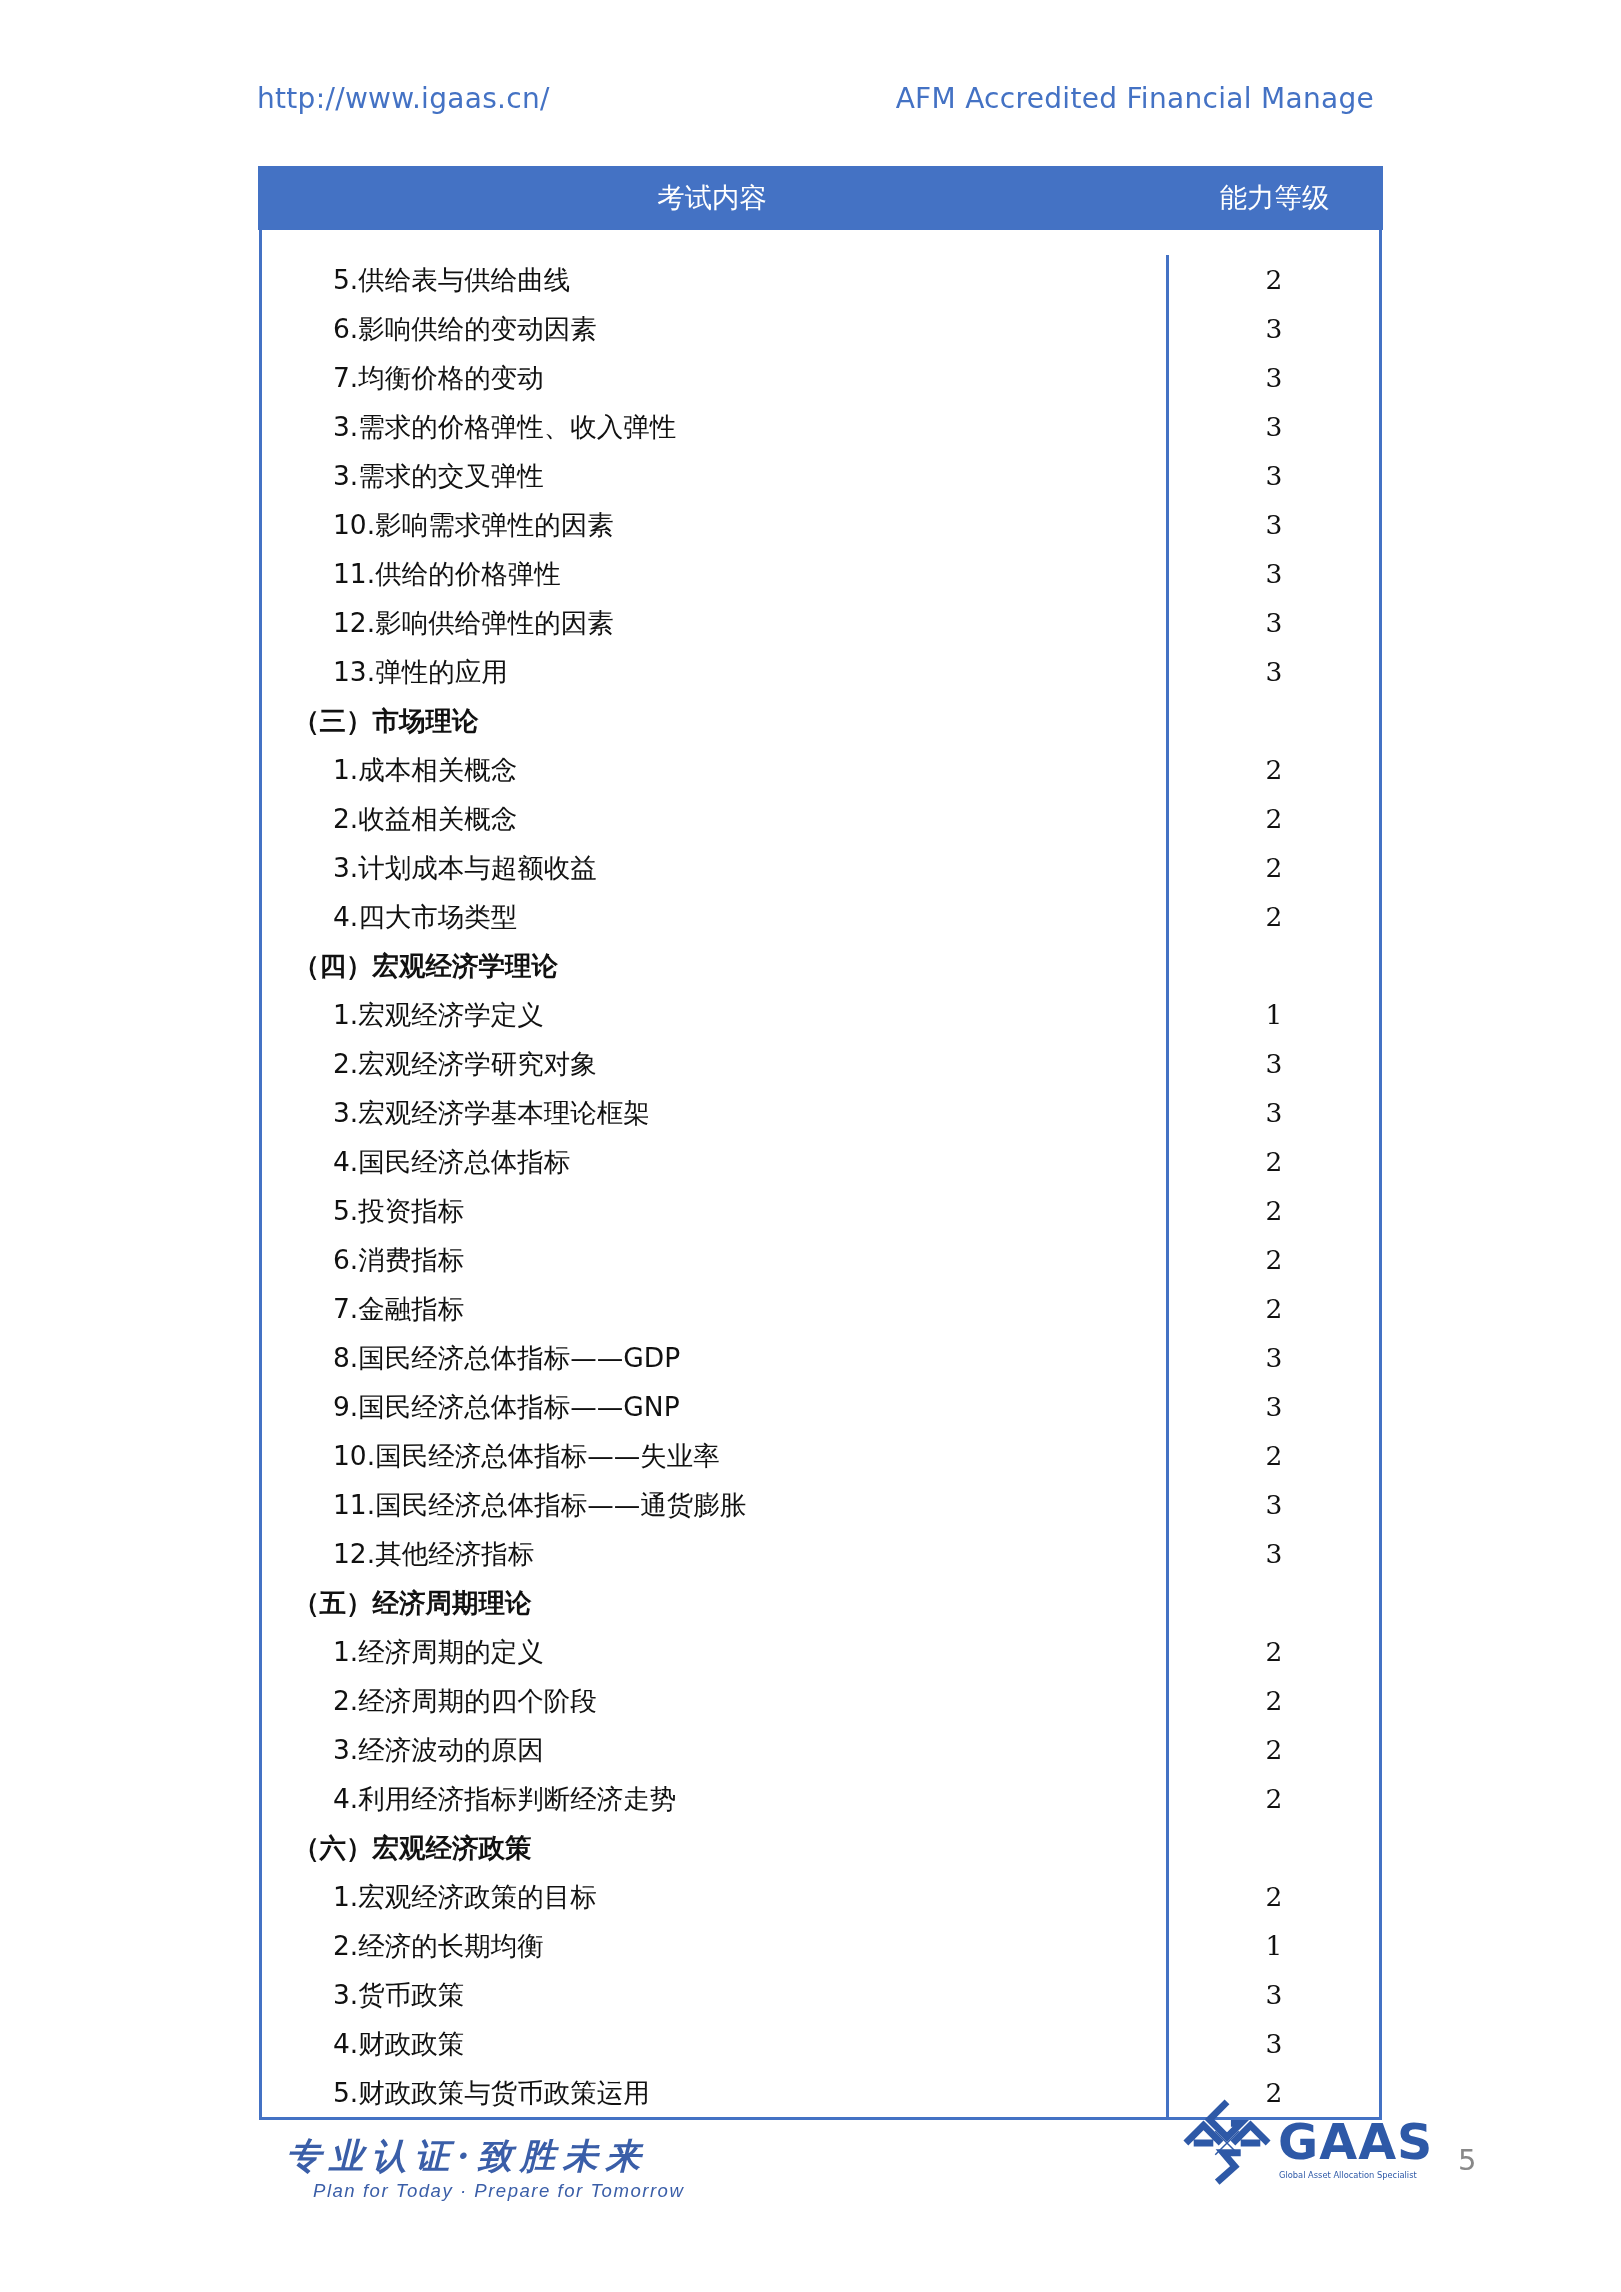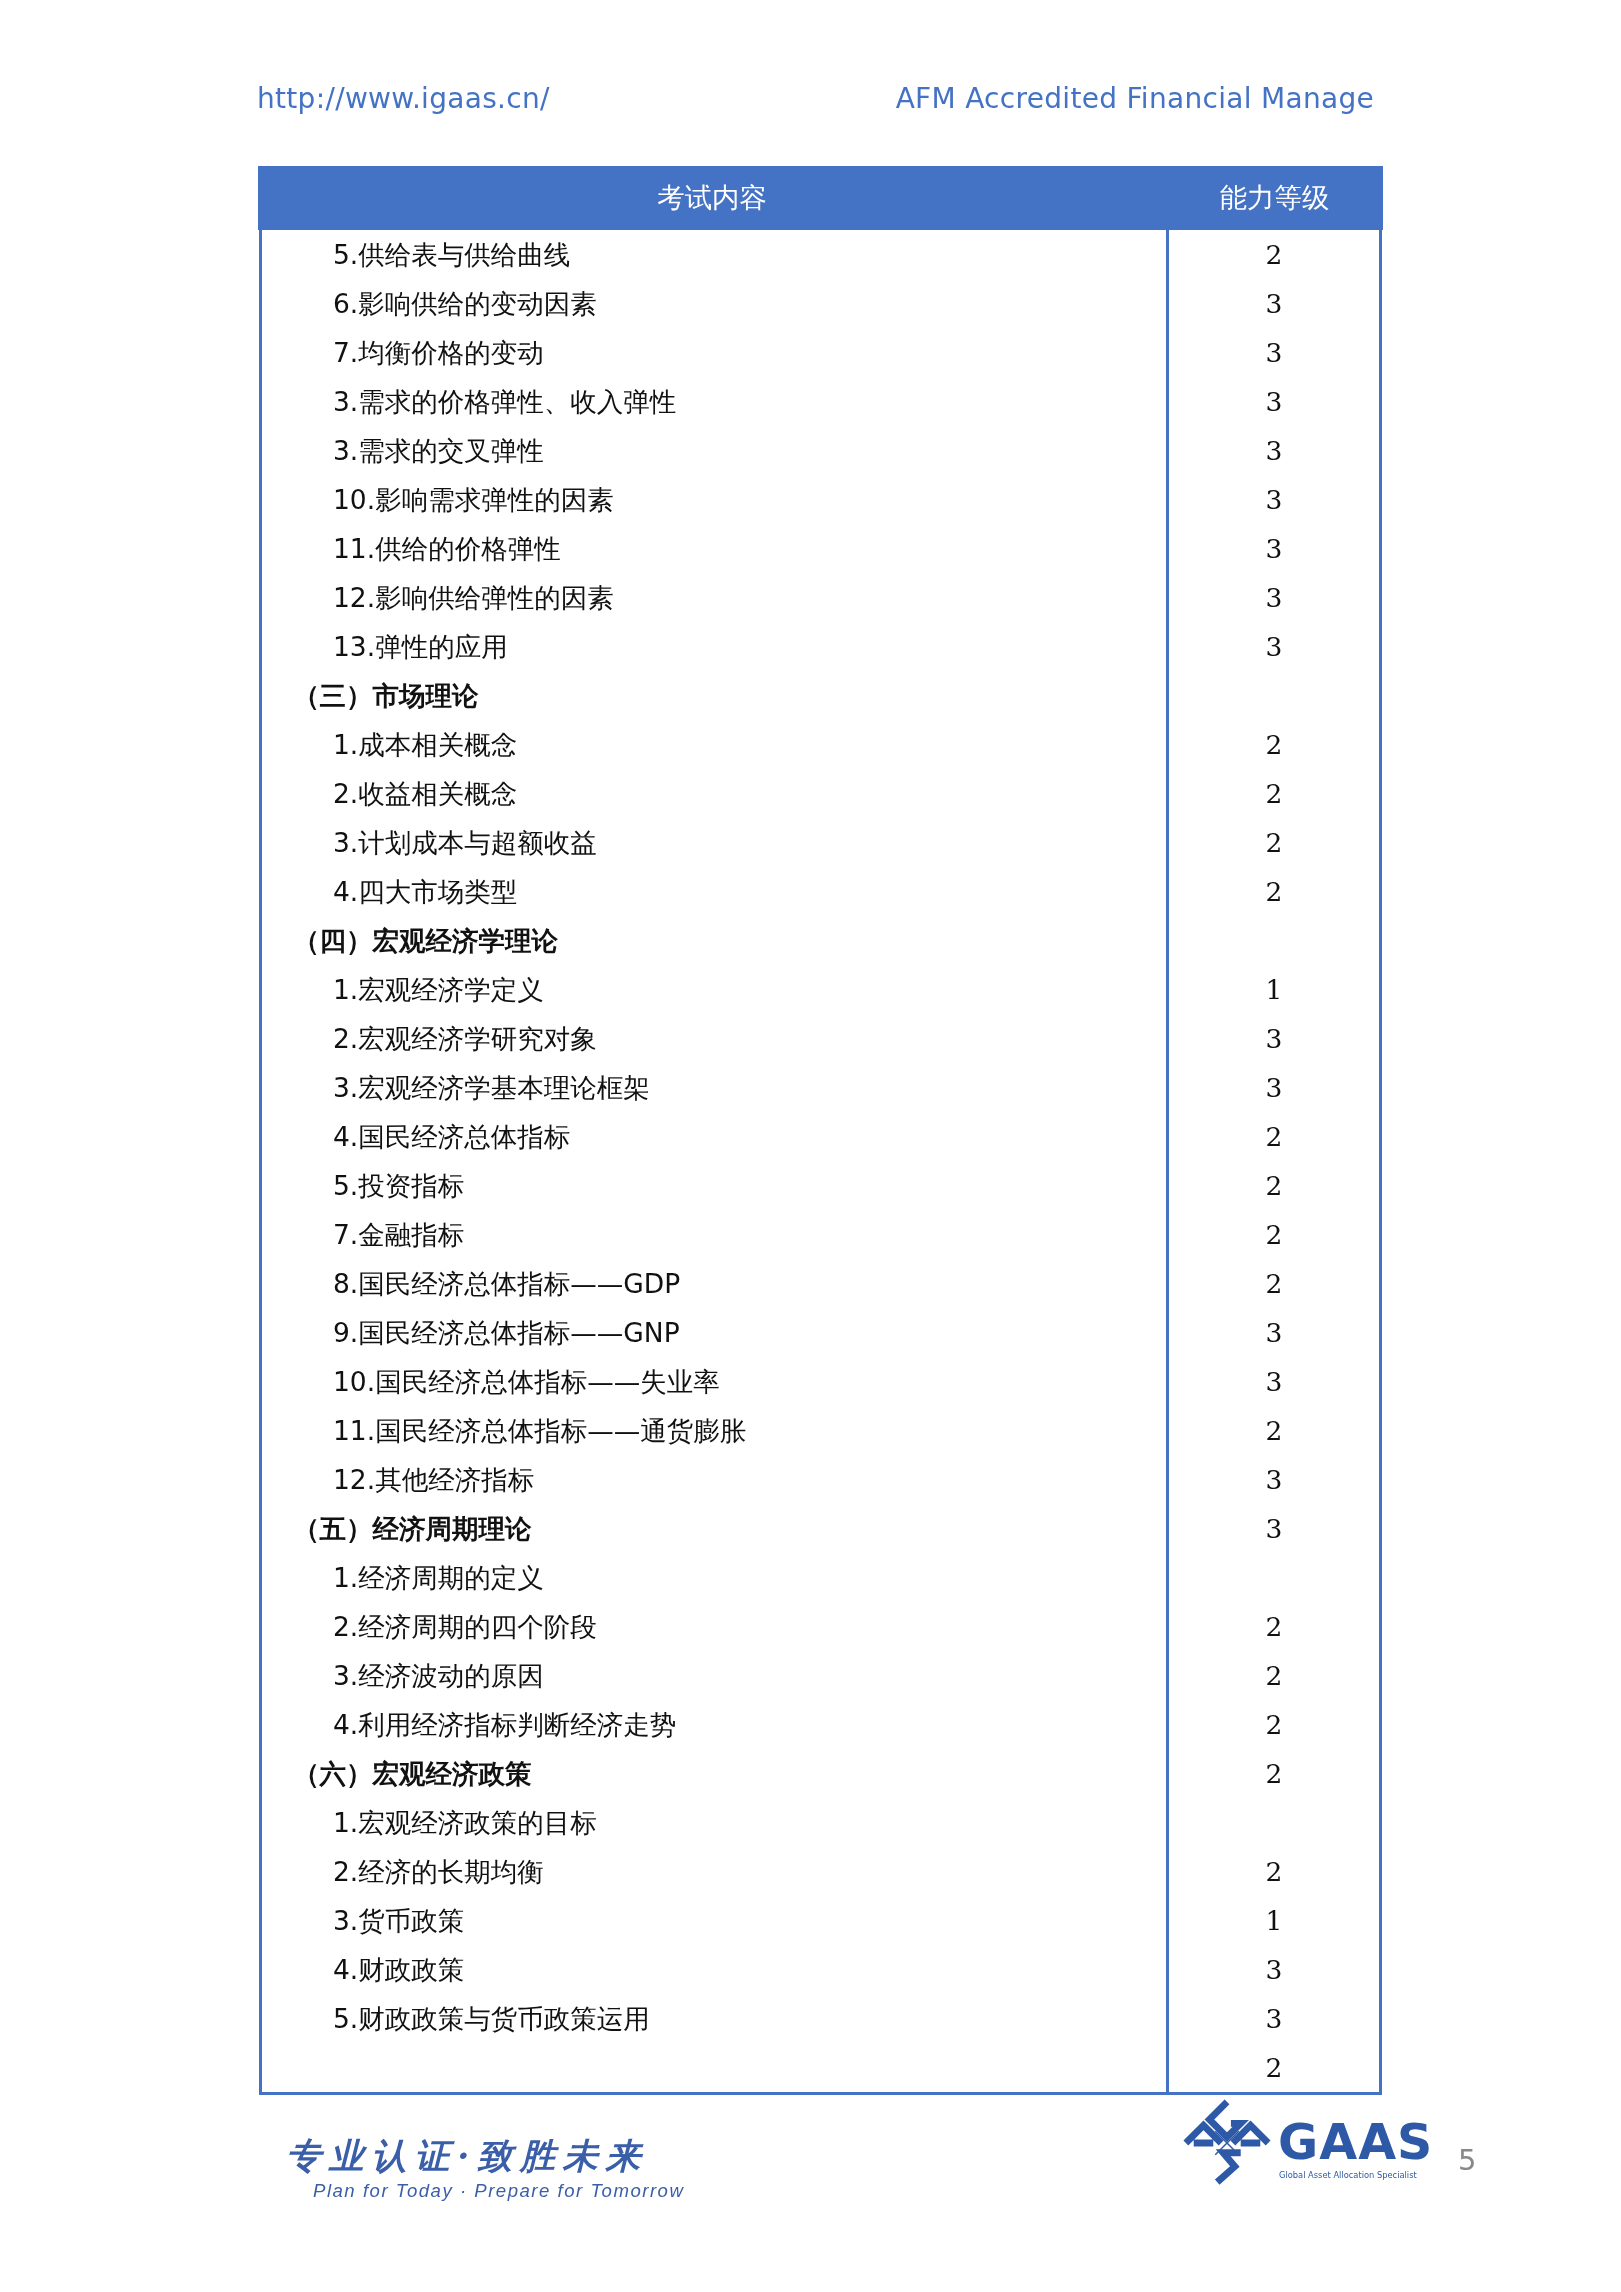--- a/index.html
+++ b/index.html
@@ -15,21 +15,21 @@
     .table-wrap {
       position: absolute; left: 259px; top: 166px; width: 1123px;
       border: 3.9px solid #4472C4; border-top: none; box-sizing: border-box;
     }
     .thead {
       display: flex; height: 64px; background: #4472C4; color: #ffffff;
       margin-left: -3.9px; margin-right: -3.9px;
     }
     .thead .c1 { width: 908px; display: flex; align-items: center; justify-content: center; font-size: 27.4px; }
     .thead .c2 { flex: 1; display: flex; align-items: center; justify-content: center; font-size: 27.4px; text-align: right; }
-    .tbody { display: flex; }
+    .tbody { display: flex; margin-top: 25px; }
     .col-content { width: 904px; border-right: 3.9px solid #4472C4; box-sizing: content-box; }
     .col-level { flex: 1; }
     .row { height: 49px; display: flex; align-items: center; font-size: 26.5px; color: #111; white-space: nowrap; }
     .row.item { padding-left: 71px; }
     .row.section { padding-left: 31px; font-weight: bold; }
     .lvl { height: 49px; display: flex; align-items: center; justify-content: center; font-size: 26.5px; color: #111;
            font-family: "DejaVu Serif", serif; }
 
     .footer-slogan {
       position: absolute; left: 286px; top: 2133px; font-size: 35px; color: #3a5ea8;
@@ -74,20 +74,21 @@
         <div class="row item">1.成本相关概念</div>
         <div class="row item">2.收益相关概念</div>
         <div class="row item">3.计划成本与超额收益</div>
         <div class="row item">4.四大市场类型</div>
         <div class="row section">（四）宏观经济学理论</div>
         <div class="row item">1.宏观经济学定义</div>
         <div class="row item">2.宏观经济学研究对象</div>
         <div class="row item">3.宏观经济学基本理论框架</div>
         <div class="row item">4.国民经济总体指标</div>
         <div class="row item">5.投资指标</div>
+        <div class="row item">6.消费指标</div>
         <div class="row item">7.金融指标</div>
         <div class="row item">8.国民经济总体指标——GDP</div>
         <div class="row item">9.国民经济总体指标——GNP</div>
         <div class="row item">10.国民经济总体指标——失业率</div>
         <div class="row item">11.国民经济总体指标——通货膨胀</div>
         <div class="row item">12.其他经济指标</div>
         <div class="row section">（五）经济周期理论</div>
         <div class="row item">1.经济周期的定义</div>
         <div class="row item">2.经济周期的四个阶段</div>
         <div class="row item">3.经济波动的原因</div>

